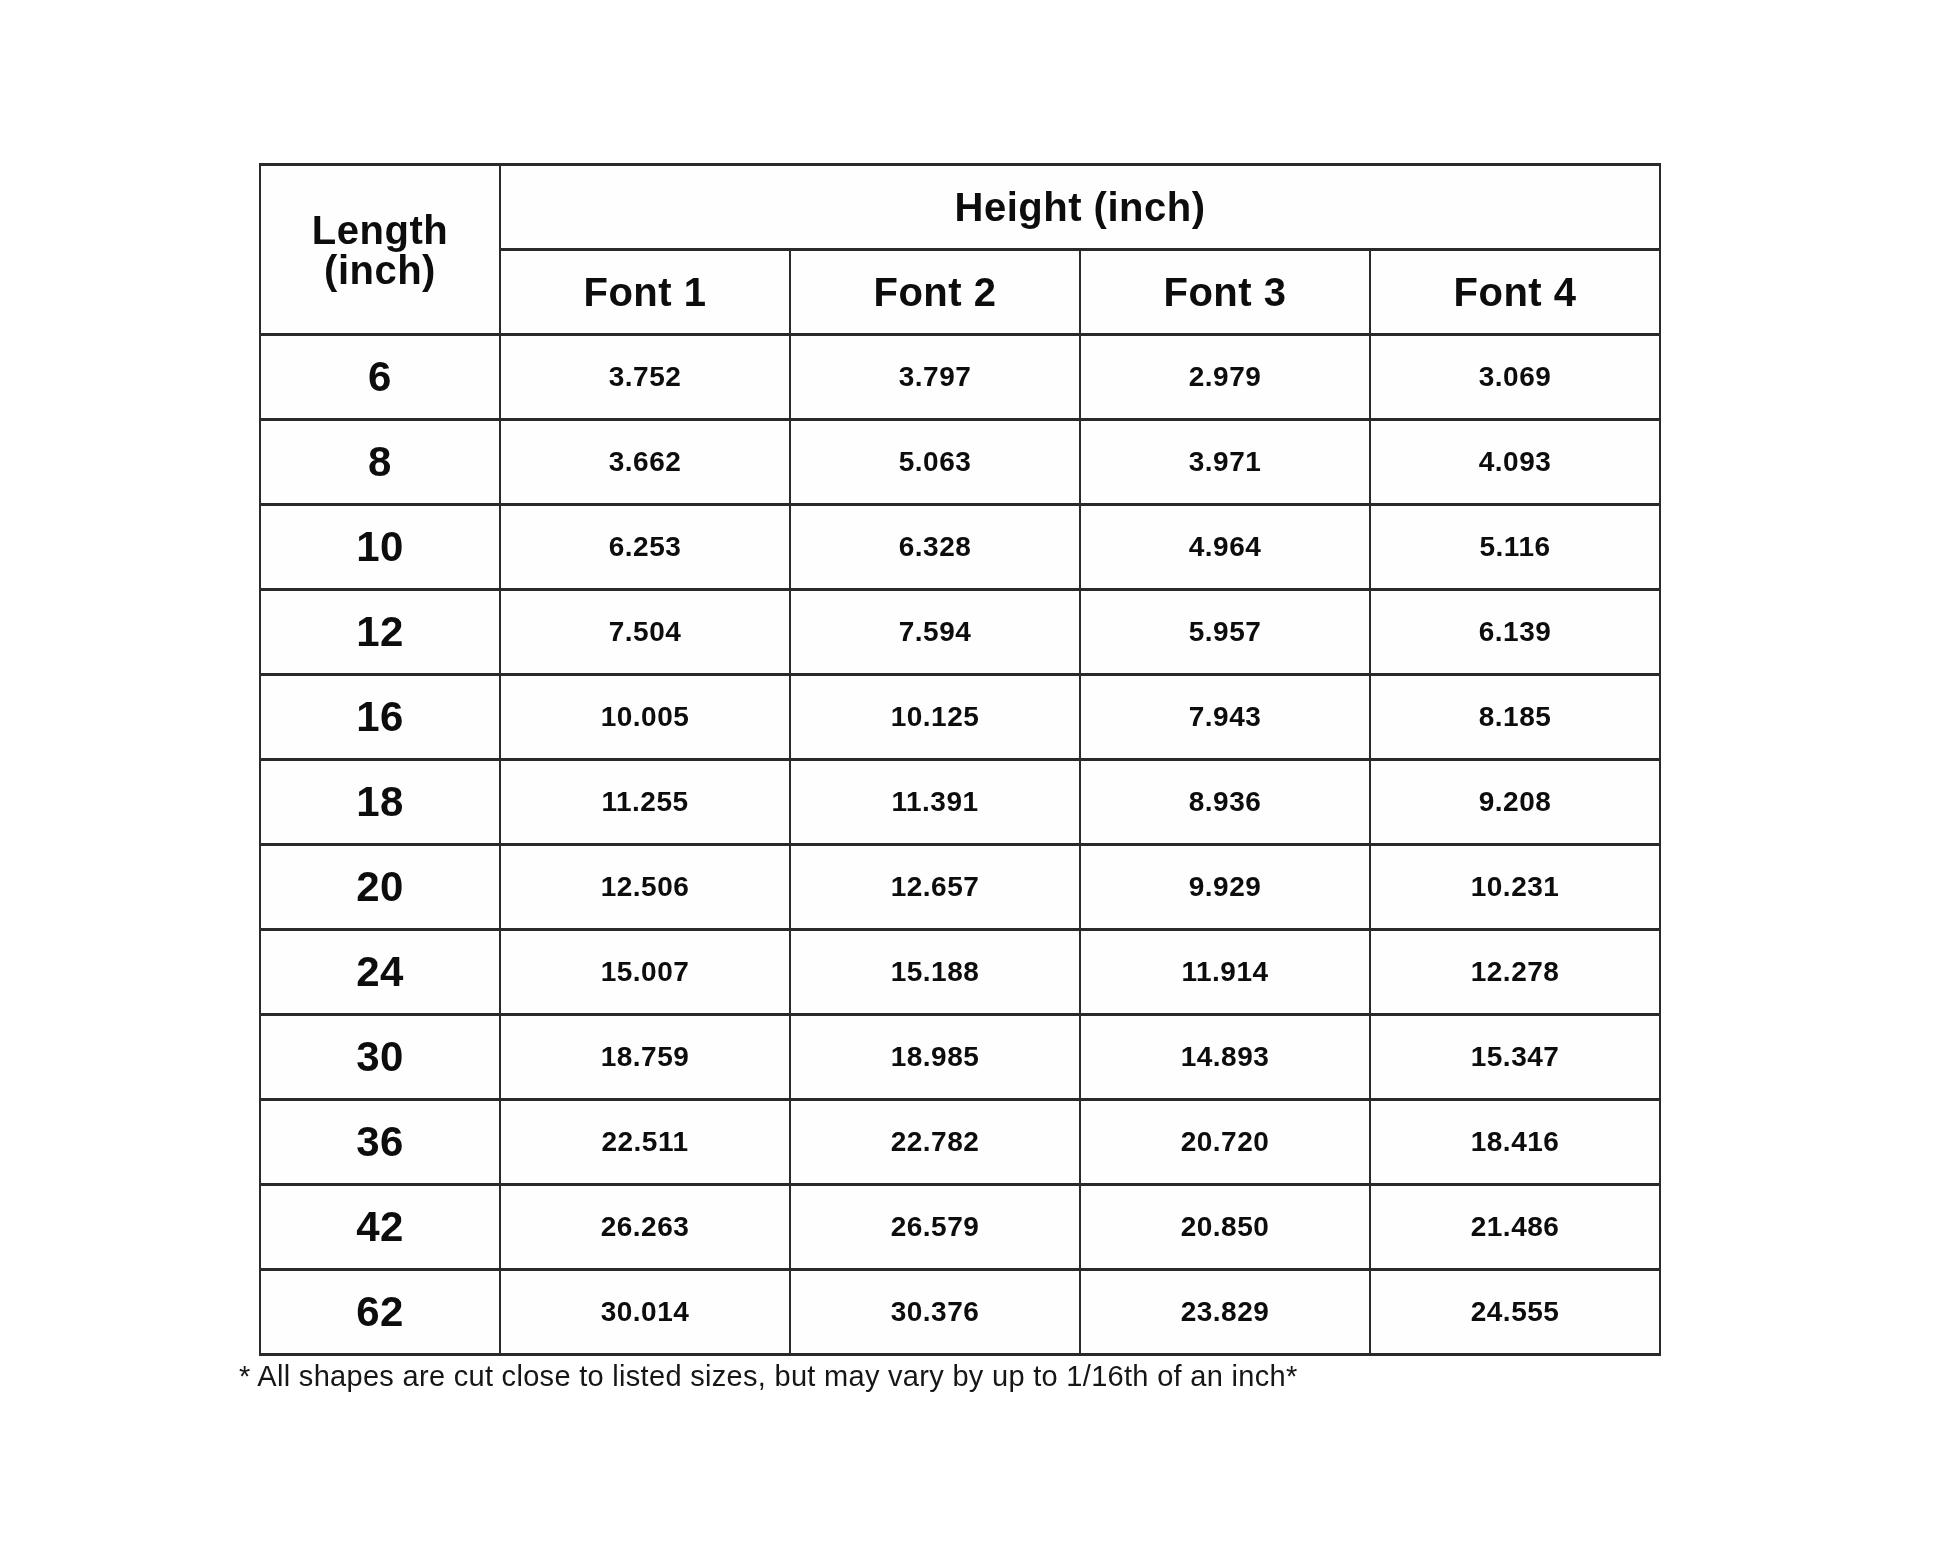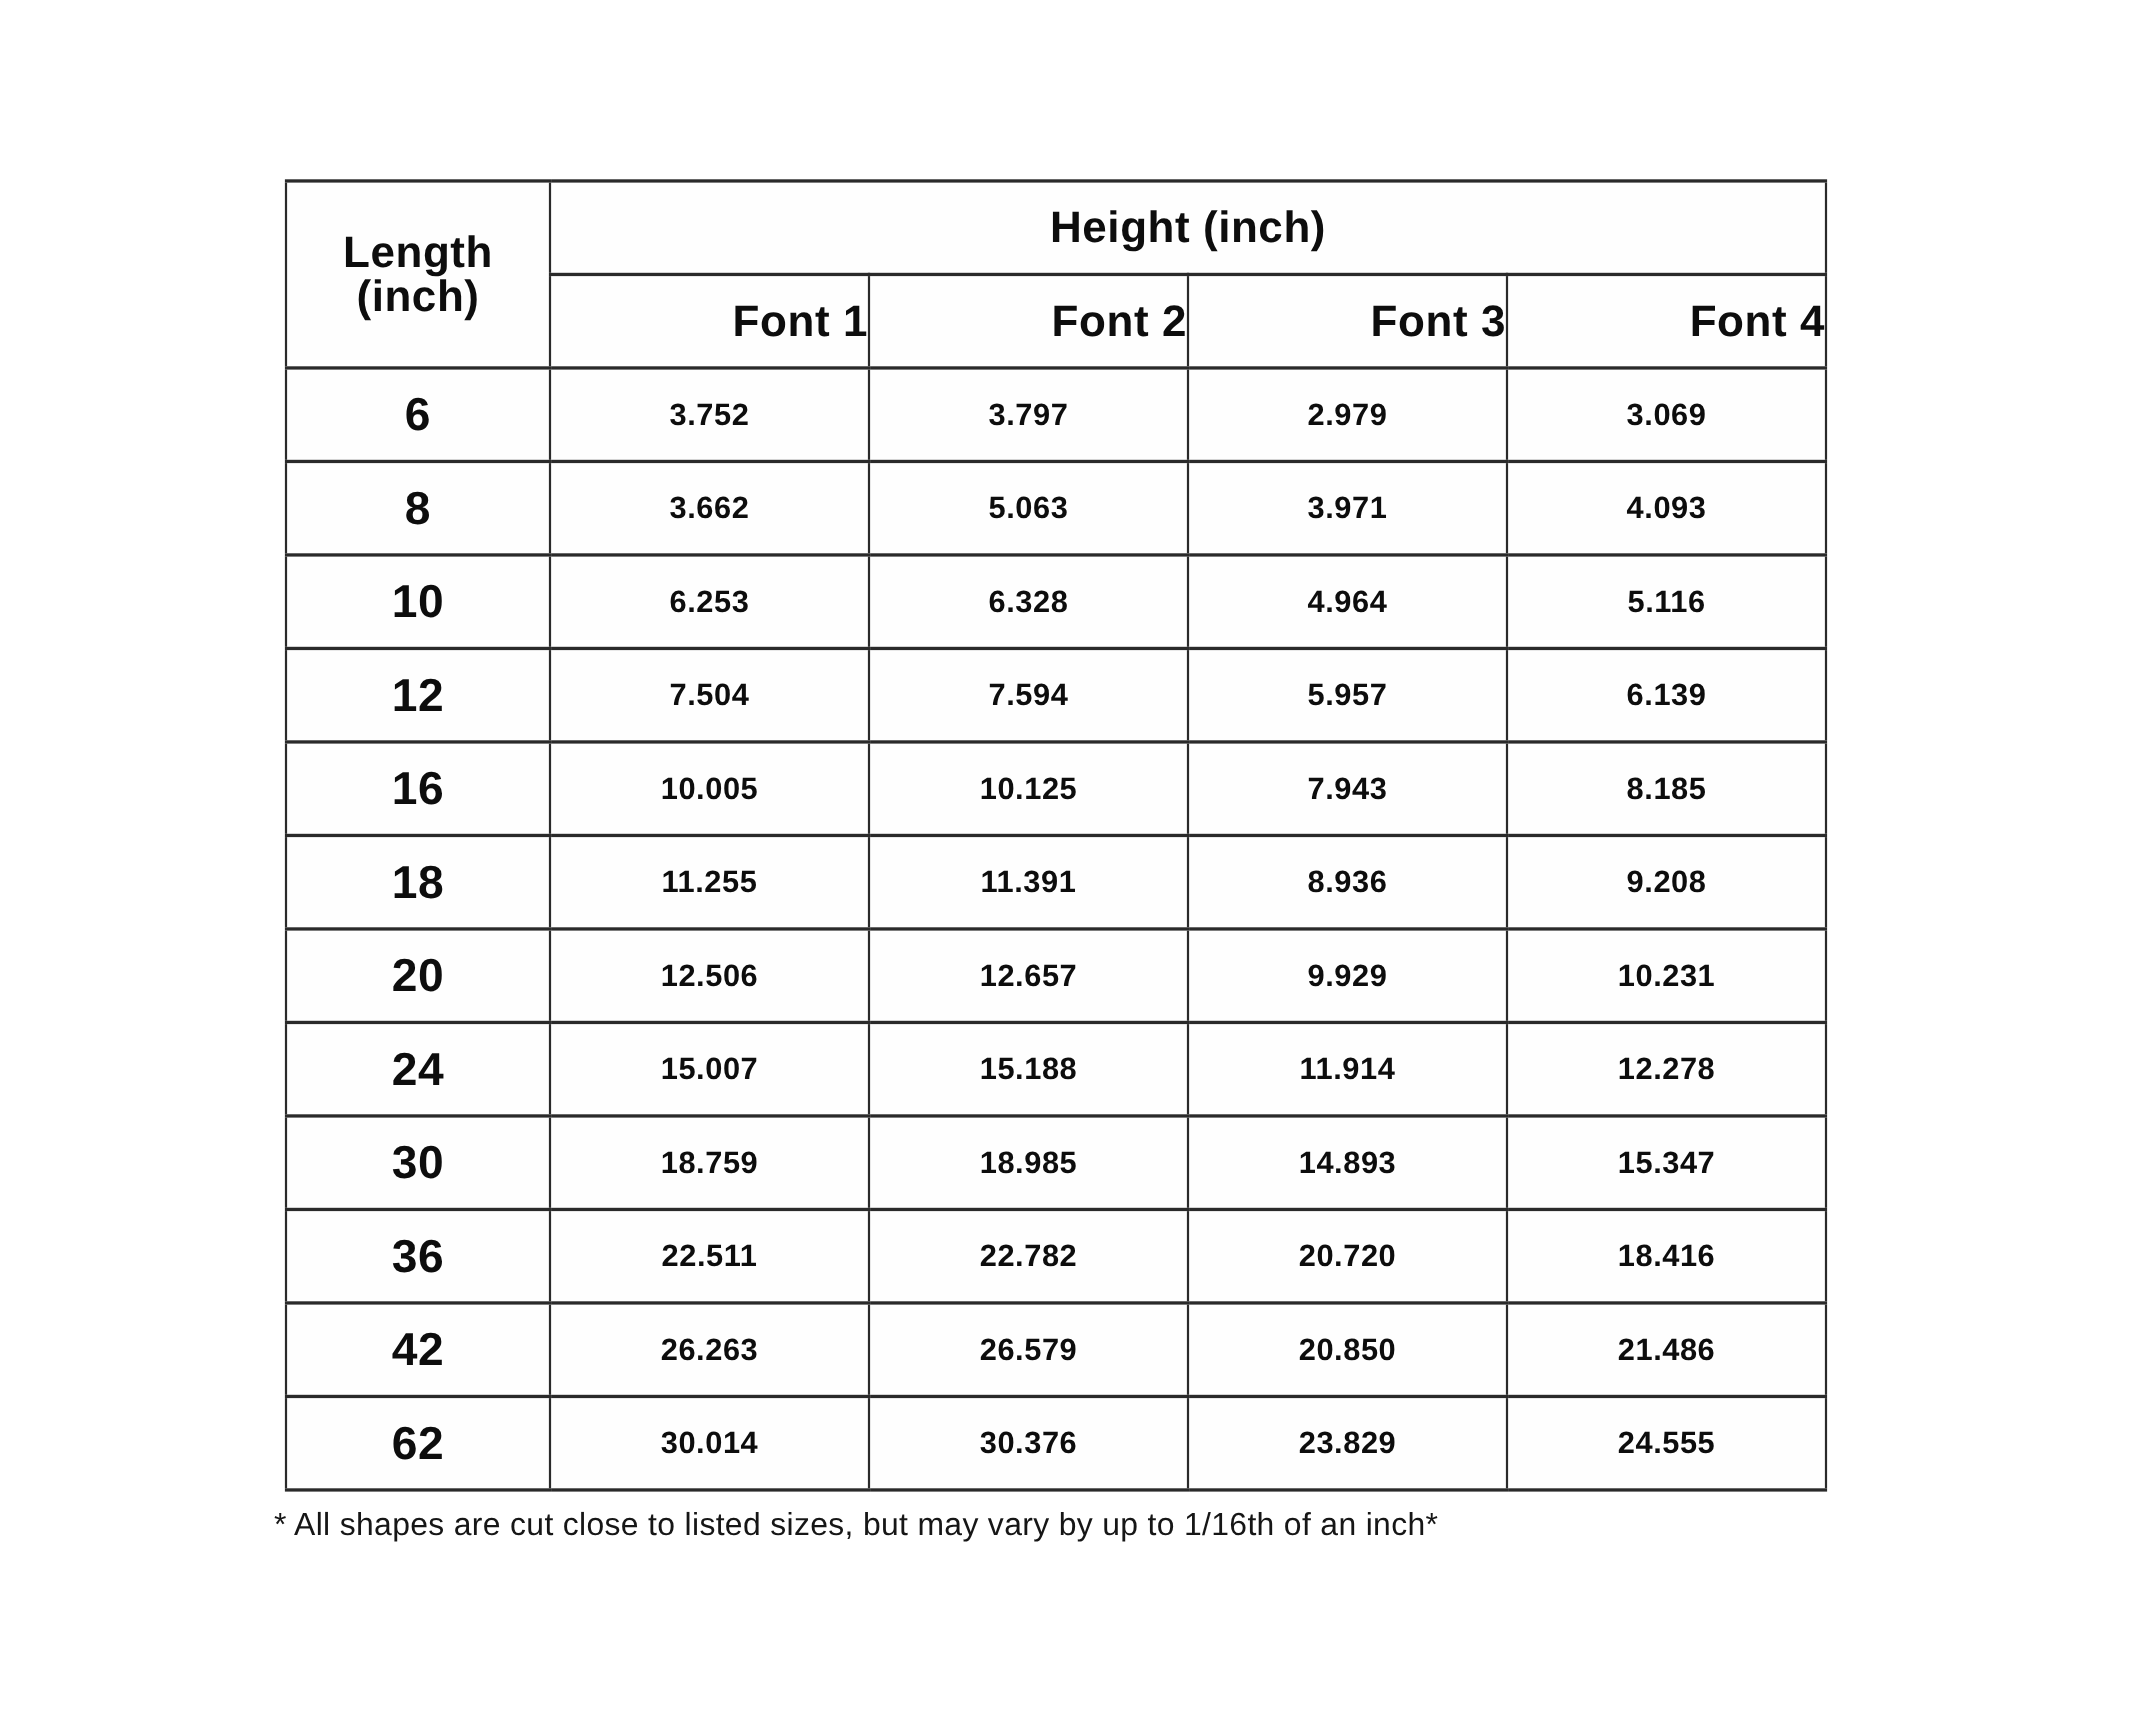--- a/index.html
+++ b/index.html
@@ -38,34 +38,34 @@
     vertical-align: middle;
     font-weight: bold;
     font-size: 40px;
     line-height: 1.0;
     color: #0d0d0d;
     padding: 0;
     height: 82px;
     letter-spacing: 0.5px;
   }
   
-  tr.font-row th { border-top-width: 2px; text-align: right; }
+  tr.font-row th { border-top-width: 2px; }
   th.corner {
     line-height: 1.55;
     font-size: 40px;
   }
   th.group { font-size: 40px; }
   tbody th.length-cell { font-size: 42px; }
   tbody td.value-cell  { font-size: 28px; }
 
   .footnote {
     position: absolute;
     left: 231px;
     top: 1352px;
-    margin: 18px;
+    margin: 8px;
     font-size: 29px;
     font-weight: normal;
     color: #161616;
     letter-spacing: 0.3px;
     white-space: nowrap;
   }
 </style>
 </head>
 <body>
 

